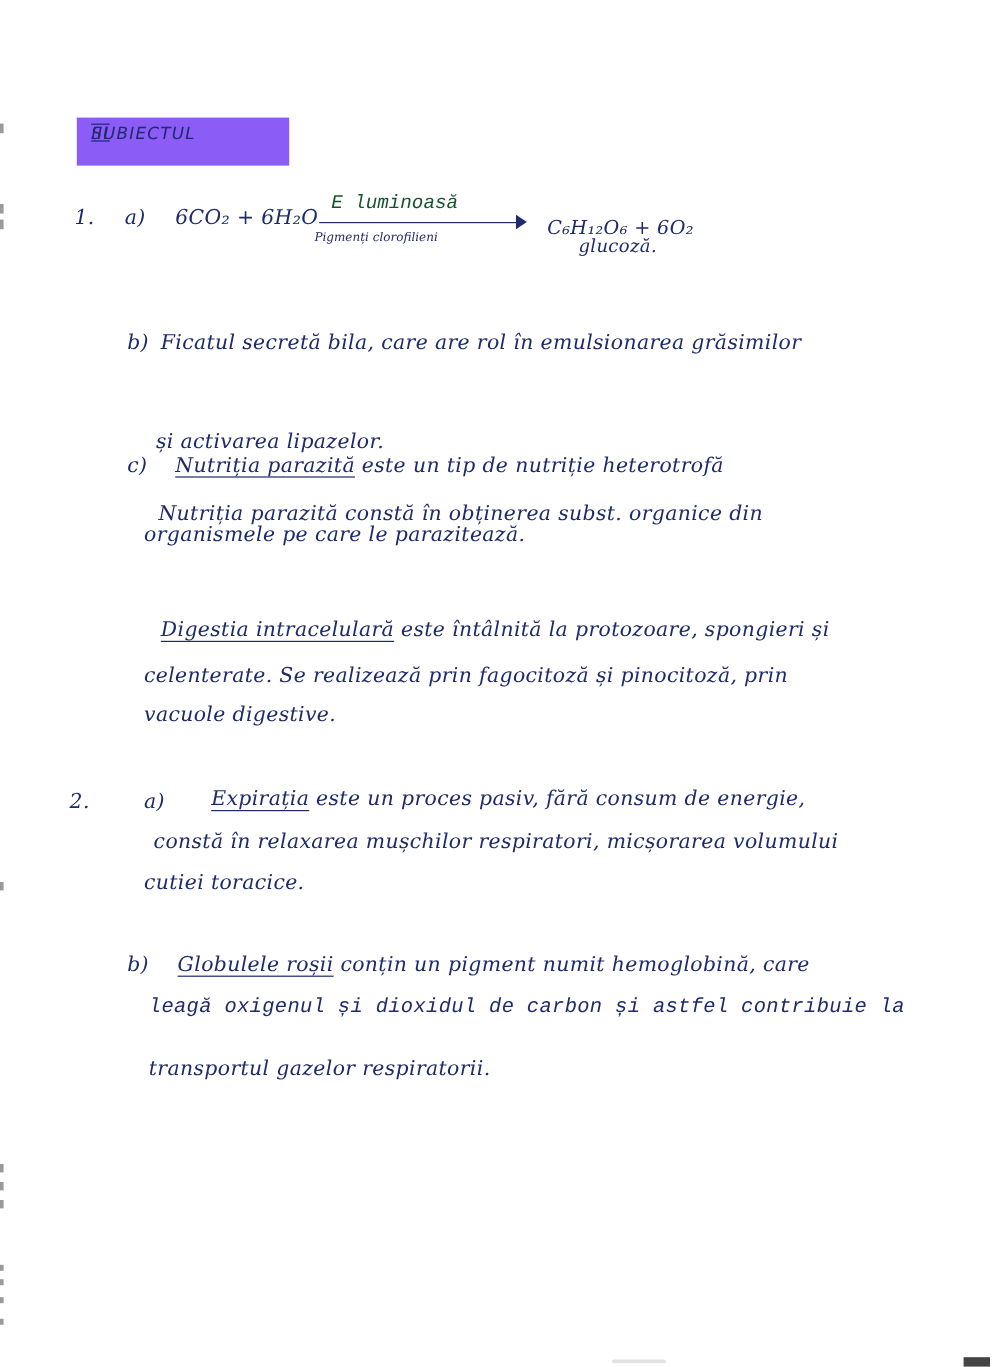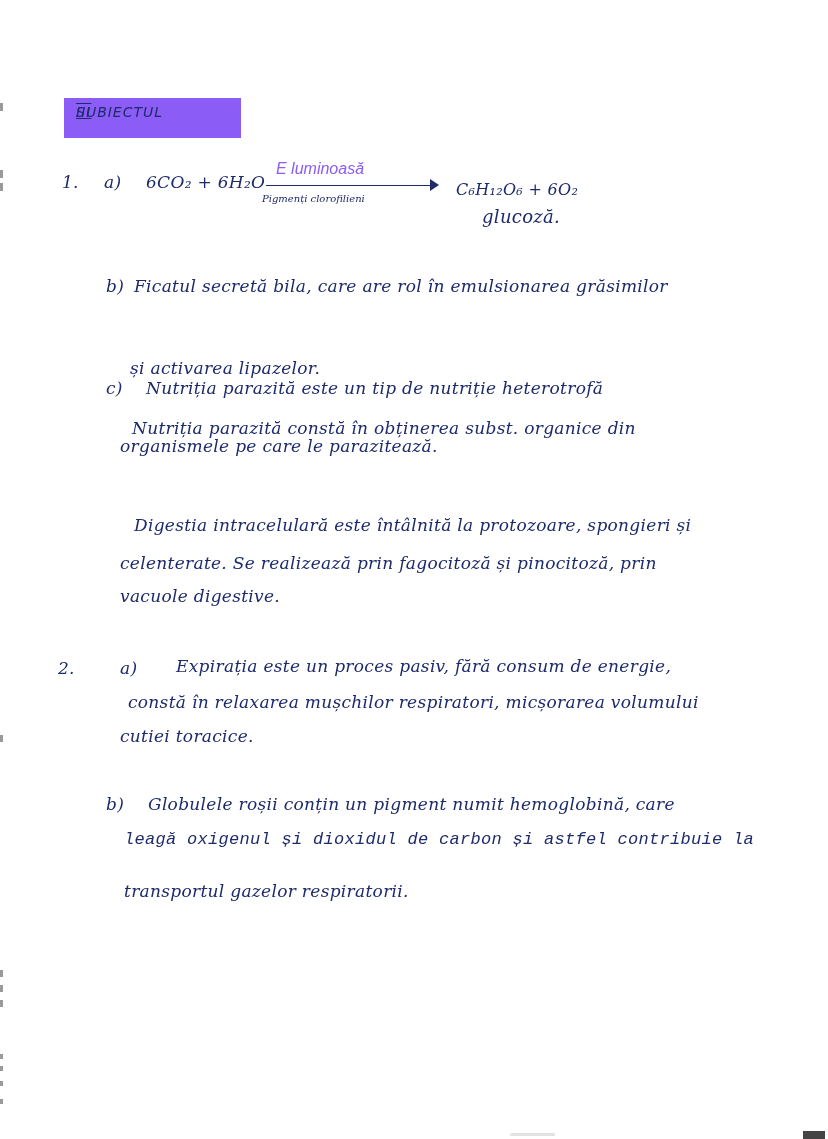--- a/index.html
+++ b/index.html
@@ -23,23 +23,23 @@
     width: 155px; height: 40px;
     background: #8b5cf6;
     padding-left: 22px;
   }
   .title span {
     position: absolute; left: 6px; top: 3px;
     font-family: "DejaVu Sans", sans-serif; font-style: italic;
     font-size: 14px; letter-spacing: 1px; color: #1d2a6b;
   }
   .title .roman { text-decoration: underline overline; }
-  .u { text-underline-offset: 4px; margin-top: 23px; }
+  .u { text-decoration: underline; text-underline-offset: 4px; margin-top: 23px; }
   .arrow-wrap { position: absolute; left: 262px; top: 160px; width: 182px; height: 60px; }
-  .arrow-top { position: absolute; left: 14px; top: 0; font-family:Liberation Sans, sans-serif; font-style: italic; font-size: 16px; color:#8b5cf6; }
+  .arrow-top { position: absolute; left: 14px; top: 0; font-family:Liberation Mono, monospace; font-style: italic; font-size: 16px; color:#14532d; }
   .arrow-line { position: absolute; left: 4px; top: 25px; width: 170px; height: 0; border-top: 1.5px solid #1d2a6b; }
   .arrow-head { position: absolute; left: 168px; top: 19px; width: 0; height: 0;
     border-left: 9px solid #1d2a6b; border-top: 6px solid transparent; border-bottom: 6px solid transparent; }
   .arrow-bot { position: absolute; left: 0; top: 33px; font-family:"DejaVu Serif",serif; font-style: italic; font-size: 10px; color:#1d2a6b; }
   .mark { position: absolute; background: #9a9a9a; width: 3px; }
   .corner { position: absolute; left: 803px; top: 1131px; width: 22px; height: 8px; background: #444; }
   .smudge { position: absolute; left: 510px; top: 1133px; width: 45px; height: 3px; background: #e2e2e2; border-radius: 2px; }
 </style>
 </head>
 <body>
@@ -66,21 +66,21 @@
 <div class="hand" style="left:62px;top:172px;">1.</div>
 <div class="hand" style="left:104px;top:172px;">a)</div>
 <div class="hand" style="left:146px;top:172px;">6CO₂ + 6H₂O</div>
 <div class="arrow-wrap">
   <div class="arrow-top">E luminoasă</div>
   <div class="arrow-line"></div>
   <div class="arrow-head"></div>
   <div class="arrow-bot">Pigmenți clorofilieni</div>
 </div>
 <div class="hand" style="left:456px;top:180px;font-size:16px;">C₆H₁₂O₆ + 6O₂</div>
-<div class="hand" style="left:482px;top:206px;font-size:18px;">glucoză.</div>
+<div class="hand" style="left:482px;top:196px;font-size:15px;">glucoză.</div>
 
 <div class="hand" style="left:106px;top:276px;">b)</div>
 <div class="hand" style="left:134px;top:276px;">Ficatul secretă bila, care are rol în emulsionarea grăsimilor</div>
 <div class="hand" style="left:130px;top:310px;margin-top:48px;">și activarea lipazelor.</div>
 
 <div class="hand" style="left:106px;top:378px;">c)</div>
 <div class="hand" style="left:146px;top:378px;">
   <span class="u">Nutriția parazită</span>
   <span>este un tip de nutriție heterotrofă</span>
 </div>

